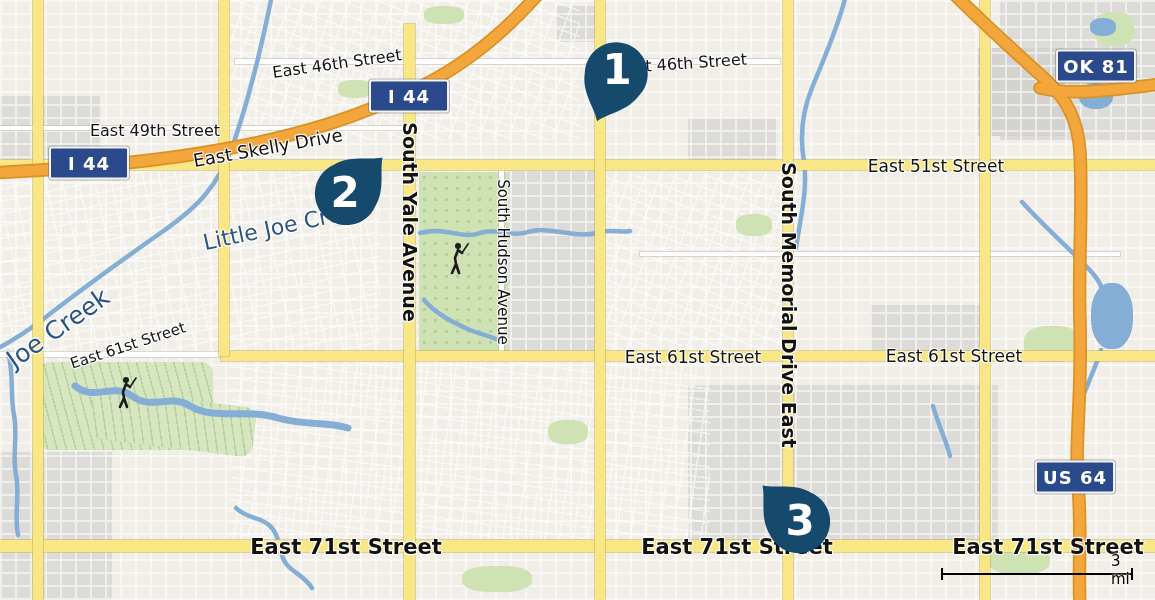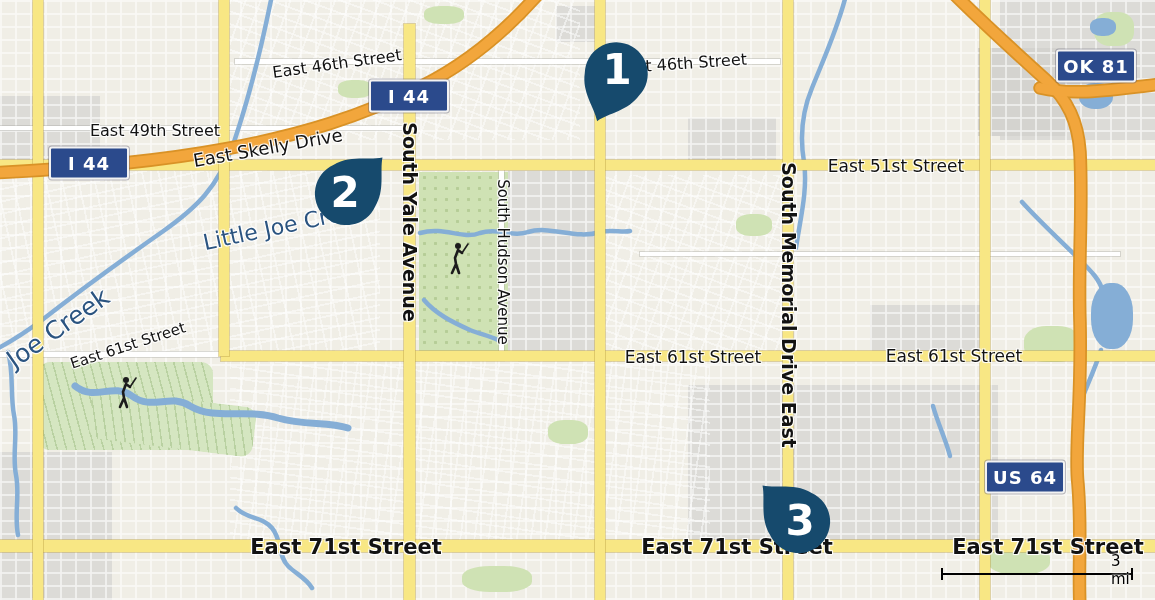--- a/index.html
+++ b/index.html
@@ -180,38 +180,38 @@
     <circle cx="14" cy="4" r="3"></circle>
     <path d="M14 8 L11 16 L12 22 M12 22 L8 31 M12 22 L15 31 M14 8 L18 11"></path>
     <line class="club" x1="18" y1="11" x2="24" y2="2"></line>
   </svg>
 
   <div id="labels-layer" style="left:0;top:0;width:0;height:0">
       <div class="lbl" style="left: 337px; top: 64px; font-size: 16px; font-weight: 400; transform: translate(-50%, -50%) rotate(-8deg);">East 46th Street</div>
       <div class="lbl" style="left: 682px; top: 64px; font-size: 16px; font-weight: 400; transform: translate(-50%, -50%) rotate(-4deg);">East 46th Street</div>
       <div class="lbl" style="left: 155px; top: 131px; font-size: 16px; font-weight: 400; transform: translate(-50%, -50%) rotate(0deg);">East 49th Street</div>
       <div class="lbl" style="left: 268px; top: 148px; font-size: 18px; font-weight: 400; transform: translate(-50%, -50%) rotate(-10deg);">East Skelly Drive</div>
-      <div class="lbl" style="left: 896px; top: 166px; font-size: 17px; font-weight: 400; transform: translate(-50%, -50%) rotate(0deg);">East 51st Street</div>
+      <div class="lbl" style="left: 936px; top: 166px; font-size: 17px; font-weight: 400; transform: translate(-50%, -50%) rotate(0deg);">East 51st Street</div>
       <div class="lbl" style="left: 128px; top: 346px; font-size: 15px; font-weight: 400; transform: translate(-50%, -50%) rotate(-18deg);">East 61st Street</div>
       <div class="lbl" style="left: 693px; top: 357px; font-size: 17px; font-weight: 400; transform: translate(-50%, -50%) rotate(0deg);">East 61st Street</div>
       <div class="lbl" style="left: 954px; top: 356px; font-size: 17px; font-weight: 400; transform: translate(-50%, -50%) rotate(0deg);">East 61st Street</div>
       <div class="lbl" style="left: 346px; top: 547px; font-size: 21px; font-weight: 700; transform: translate(-50%, -50%) rotate(0deg);">East 71st Street</div>
       <div class="lbl" style="left: 737px; top: 547px; font-size: 21px; font-weight: 700; transform: translate(-50%, -50%) rotate(0deg);">East 71st Street</div>
       <div class="lbl" style="left: 1048px; top: 547px; font-size: 21px; font-weight: 700; transform: translate(-50%, -50%) rotate(0deg);">East 71st Street</div>
       <div class="lbl" style="left: 409px; top: 222px; font-size: 19px; font-weight: 700; transform: translate(-50%, -50%) rotate(90deg);">South Yale Avenue</div>
       <div class="lbl" style="left: 502px; top: 262px; font-size: 15px; font-weight: 400; transform: translate(-50%, -50%) rotate(90deg);">South Hudson Avenue</div>
       <div class="lbl" style="left: 788px; top: 305px; font-size: 19px; font-weight: 700; transform: translate(-50%, -50%) rotate(90deg);">South Memorial Drive East</div>
       <div class="lbl water" style="left: 285px; top: 226px; font-size: 22px; font-weight: 400; transform: translate(-50%, -50%) rotate(-12deg);">Little Joe Creek</div>
       <div class="lbl water" style="left: 58px; top: 328px; font-size: 25px; font-weight: 400; transform: translate(-50%, -50%) rotate(-35deg);">Joe Creek</div>
     </div>
   <div id="shields-layer" style="left:0;top:0;width:0;height:0">
       <div class="shield" style="left: 89px; top: 163px;">I 44</div>
       <div class="shield" style="left: 409px; top: 96px;">I 44</div>
       <div class="shield" style="left: 1096px; top: 66px;">OK 81</div>
-      <div class="shield" style="left: 1025px; top: 477px;">US 64</div>
+      <div class="shield" style="left: 1075px; top: 477px;">US 64</div>
     </div>
   <div id="markers-layer" style="left:0;top:0;width:0;height:0">
       <div class="marker" style="left: 617px; top: 72px;">
         <svg viewBox="-60 -60 120 120">
           <path d="M 0 53 C -8 41 -25 32 -29.5 13 A 31.5 31.5 0 1 1 29.5 13 C 25 32 8 41 0 53 Z" fill="#164a6d" transform="rotate(22)"></path>
         </svg>
         <span class="num">1</span>
       </div>
       <div class="marker" style="left: 345px; top: 195px;">
         <svg viewBox="-60 -60 120 120">

